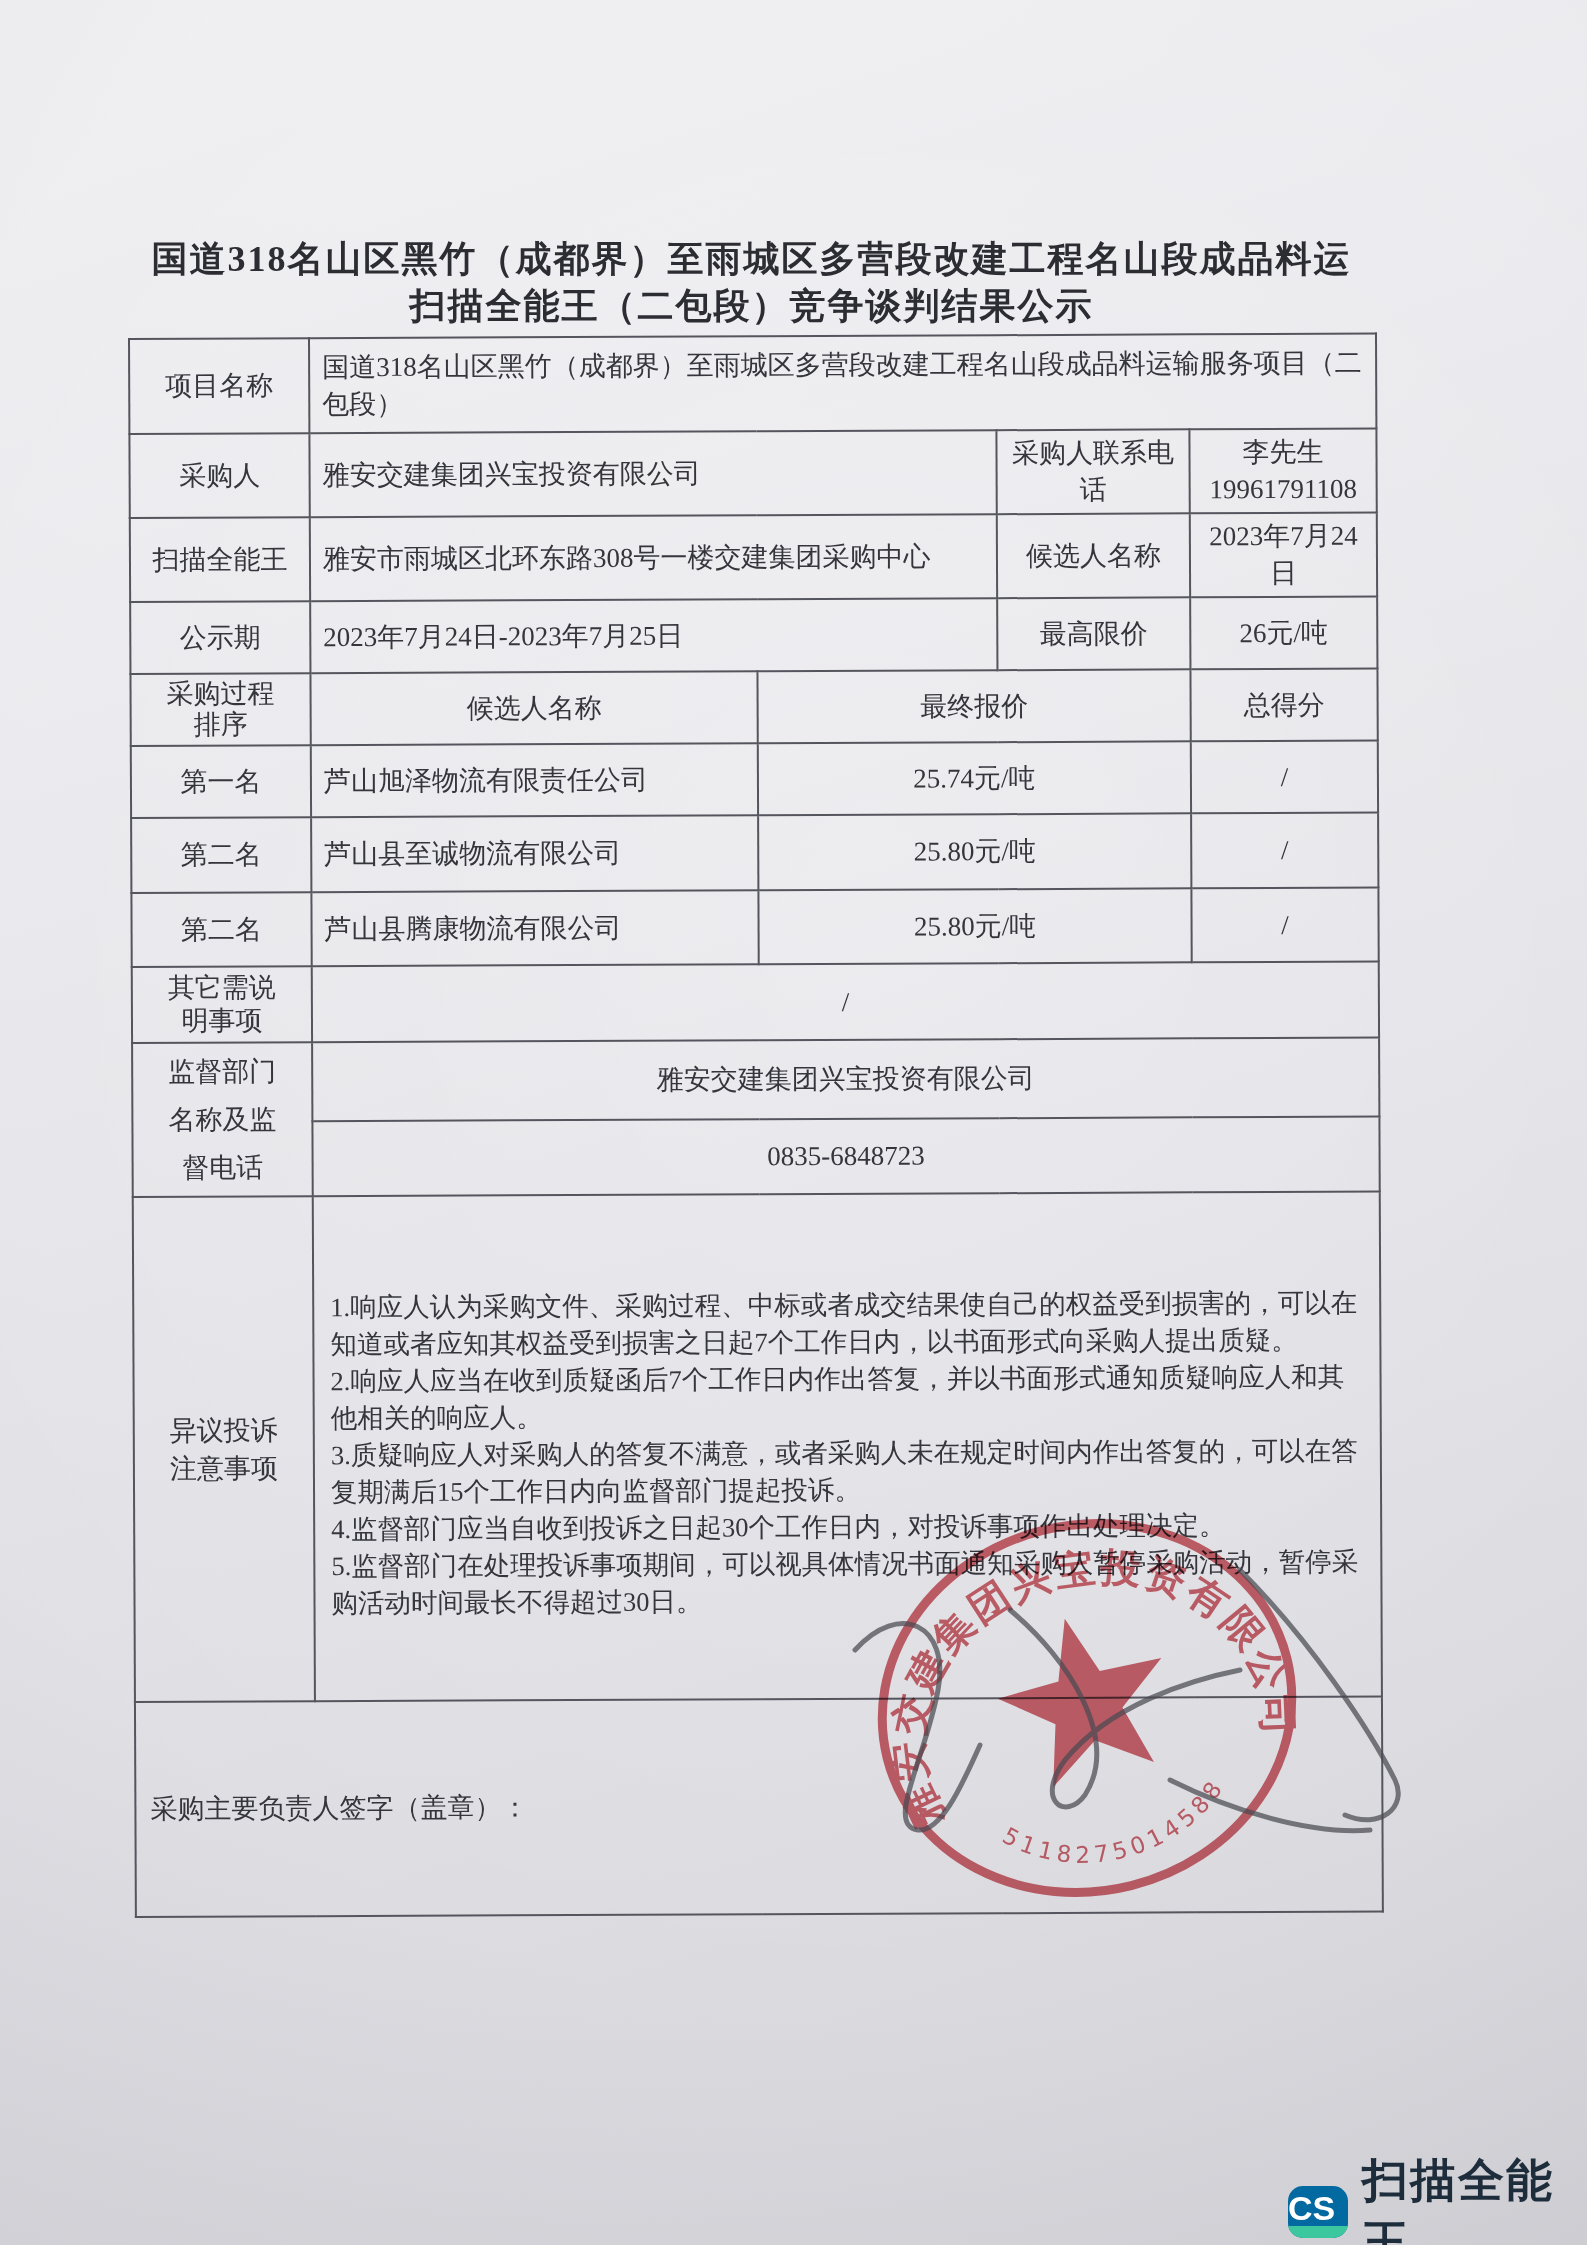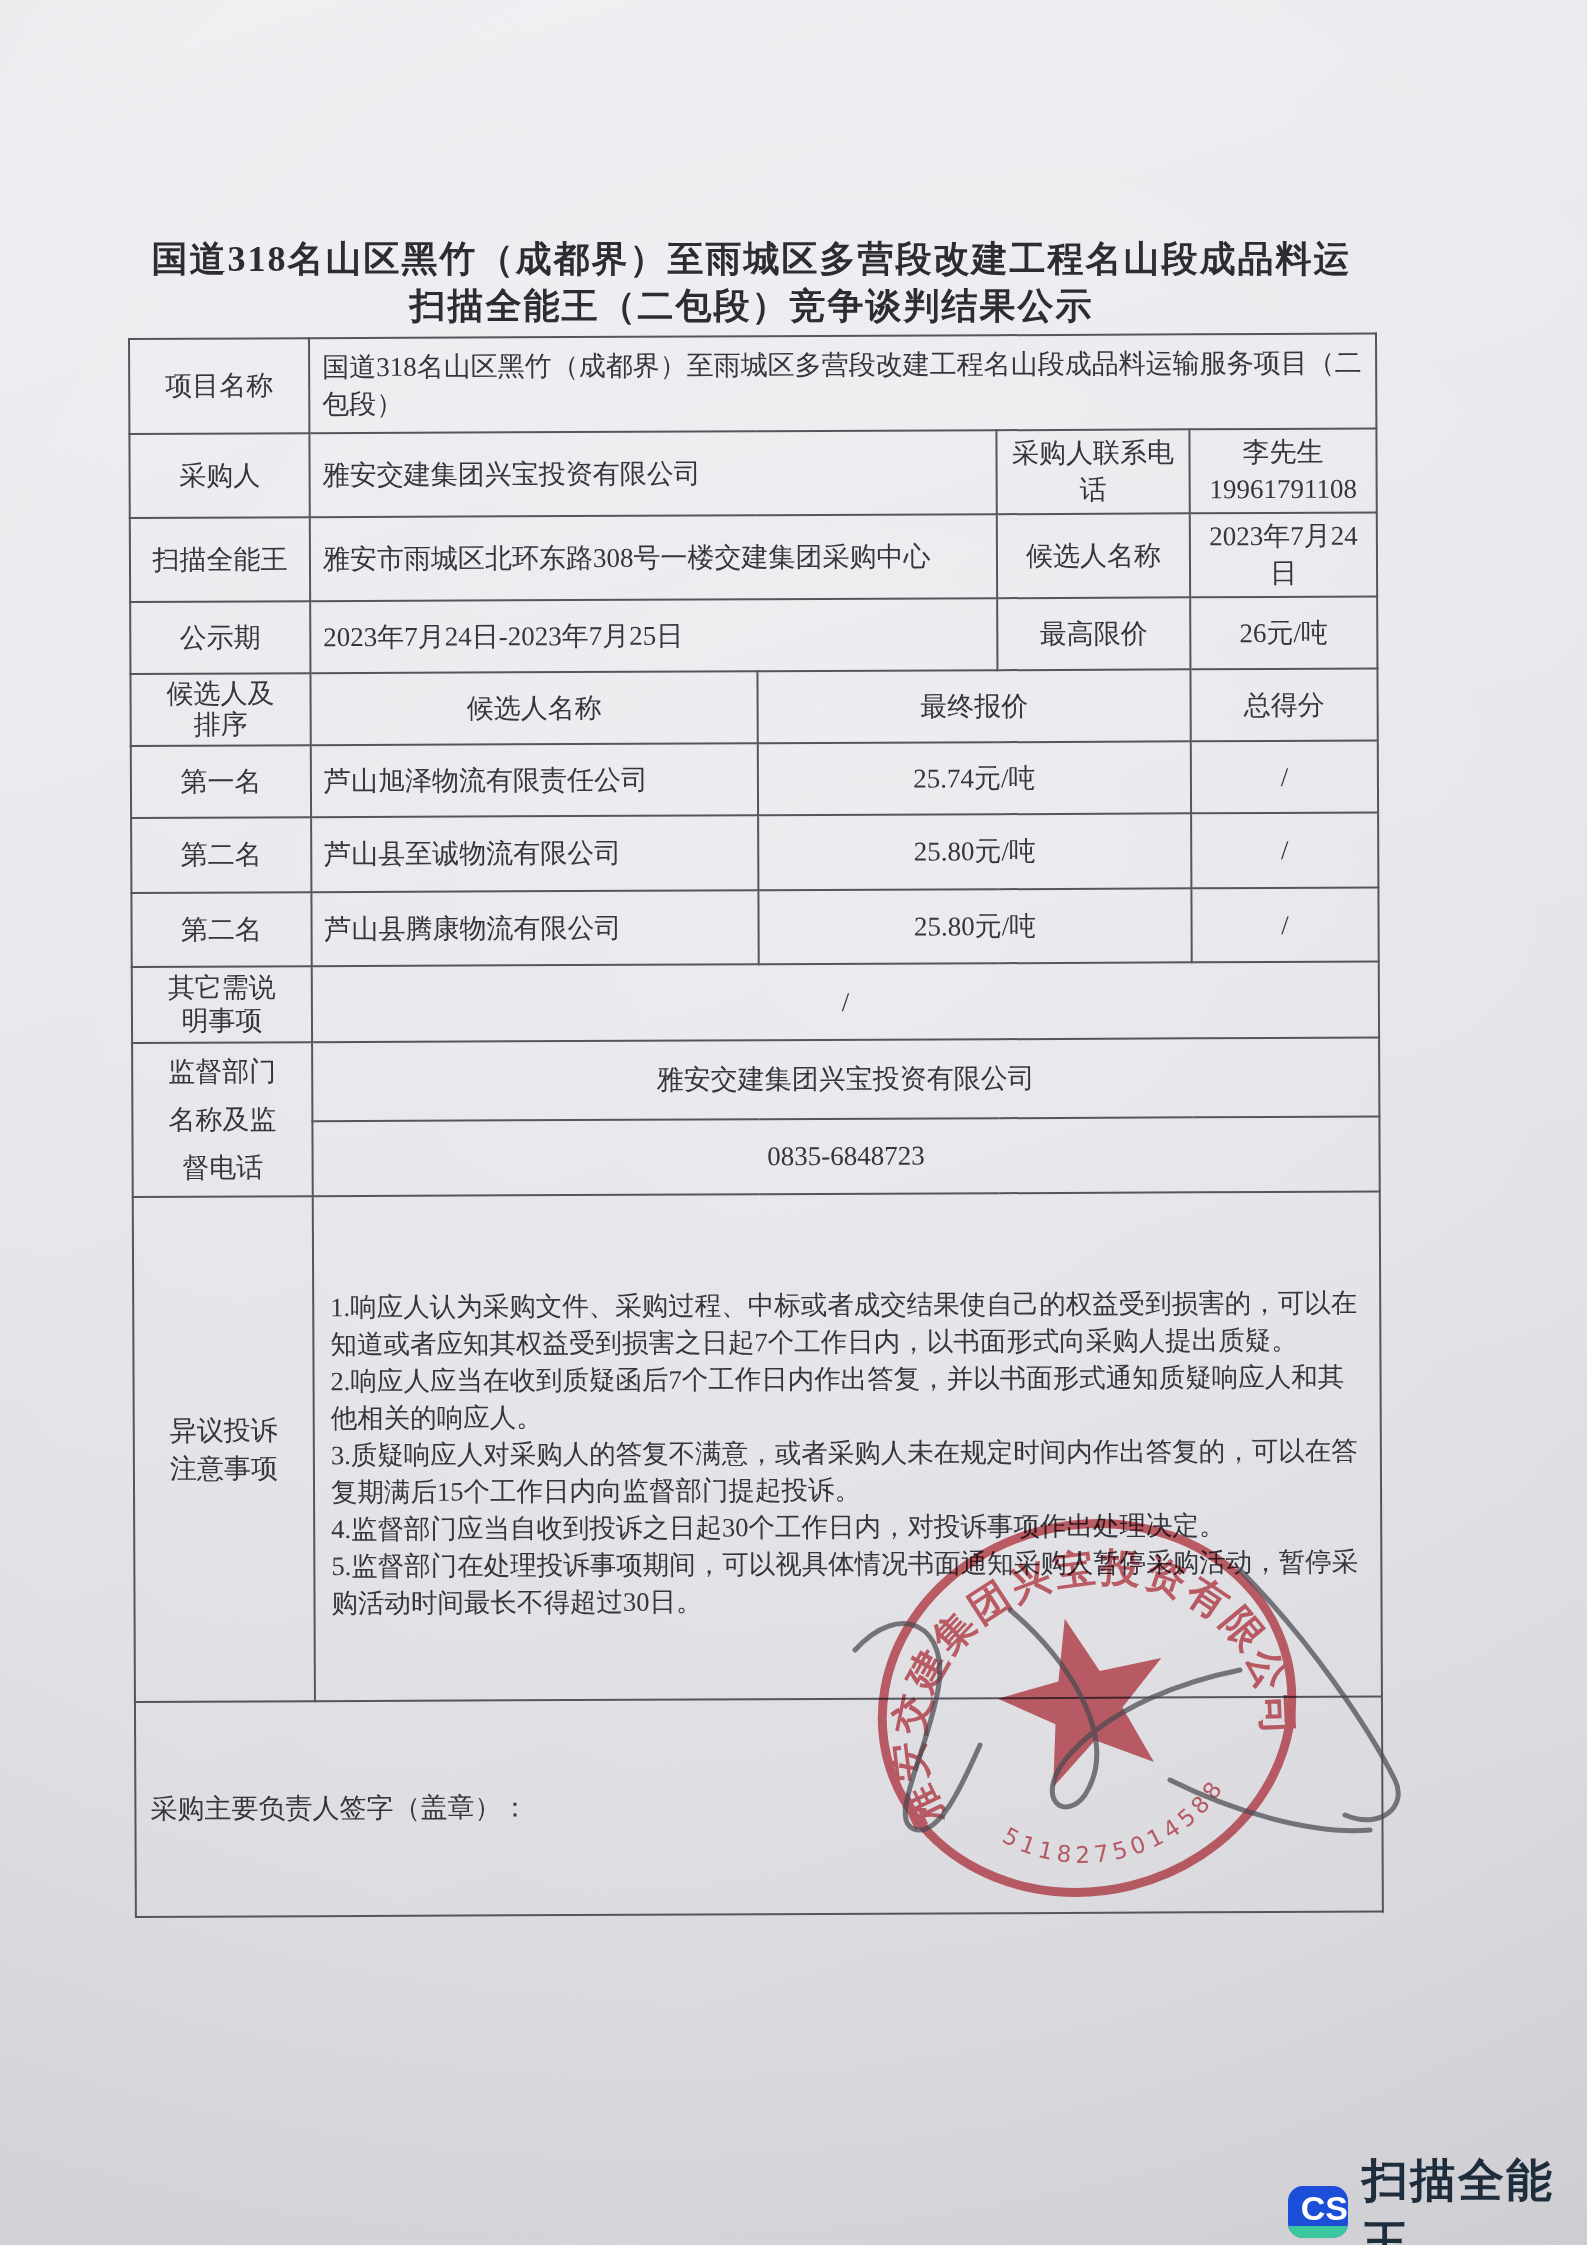--- a/index.html
+++ b/index.html
@@ -26,22 +26,22 @@
   .preline{white-space:pre-line;}
   .center{text-align:center;}
   .val-left{text-align:left;}
   .obj-cell{vertical-align:top;padding:92px 14px 10px 16px;}
   .obj-cell p{margin:0;font-size:26.5px;line-height:37px;text-align:left;}
   .sig-cell{padding-left:14px;}
   .stamp{position:absolute;left:852px;top:1498px;opacity:.82;mix-blend-mode:multiply;}
   .signature{position:absolute;left:810px;top:1530px;opacity:.8;}
   .cs-footer{position:absolute;left:1288px;top:2150px;display:flex;align-items:center;
     font-family:"Liberation Sans","DejaVu Sans",sans-serif;}
-  .cs-badge{width:64px;height:52px;border-radius:15px;background:#1d4ed8;position:relative;
-    display:flex;align-items:center;justify-content:flex-end;overflow:hidden;}
+  .cs-badge{width:64px;height:52px;border-radius:15px;background:#0369a1;position:relative;
+    display:flex;align-items:center;justify-content:flex-start;overflow:hidden;}
   .cs-badge .cs-txt{color:#ffffff;font-weight:bold;font-size:34px;letter-spacing:0;margin-top:-8px;}
   .cs-badge .cs-strip{position:absolute;left:0;right:0;bottom:0;height:12px;background:#3cc79e;}
   .cs-name{margin-left:14px;font-size:46px;font-weight:bold;color:#1e2d3c;letter-spacing:2px;}
 </style>
 </head>
 <body>
 
 <div class="vignette"></div>
 
 <div class="title">
@@ -82,21 +82,21 @@
   </tr>
 
   <tr style="height:72px">
     <td class="label">公示期</td>
     <td colspan="2" class="val-left">2023年7月24日-2023年7月25日</td>
     <td class="center">最高限价</td>
     <td class="center">26元/吨</td>
   </tr>
 
   <tr style="height:70px">
-    <td class="label preline" style="line-height:31px">候选人及
+    <td class="label preline" style="line-height:31px">采购过程
 排序</td>
     <td class="center">候选人名称</td>
     <td colspan="2" class="center">最终报价</td>
     <td class="center">总得分</td>
   </tr>
 
   <tr style="height:72px">
     <td class="label">第一名</td>
     <td class="val-left">芦山旭泽物流有限责任公司</td>
     <td colspan="2" class="center">25.74元/吨</td>

